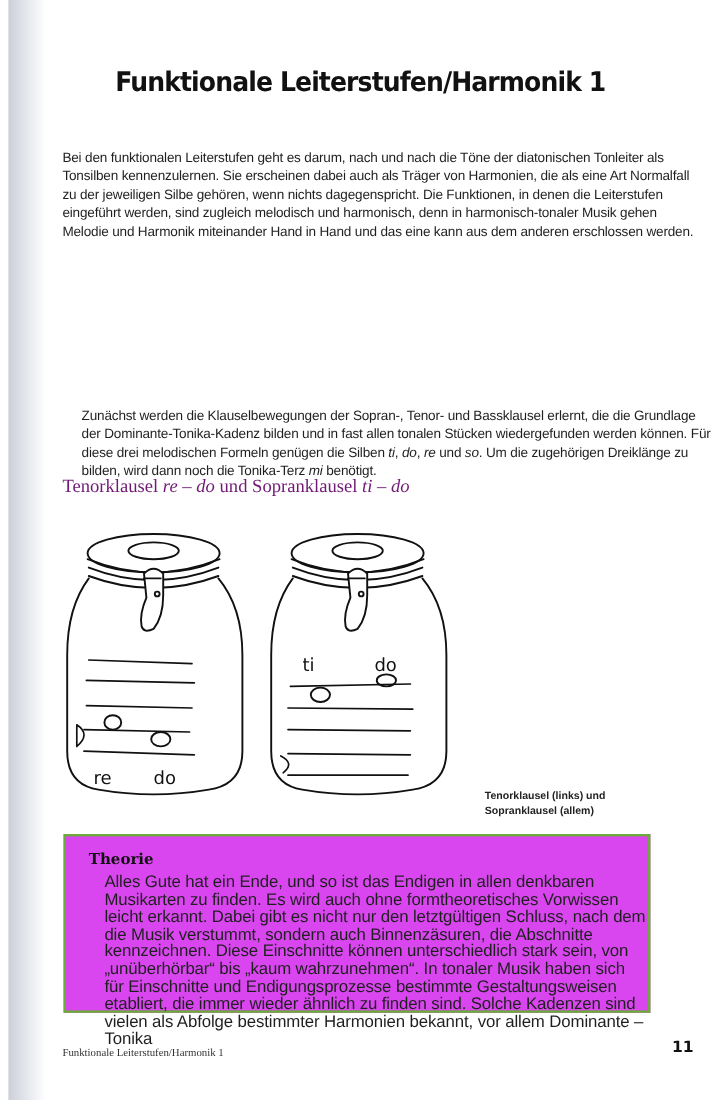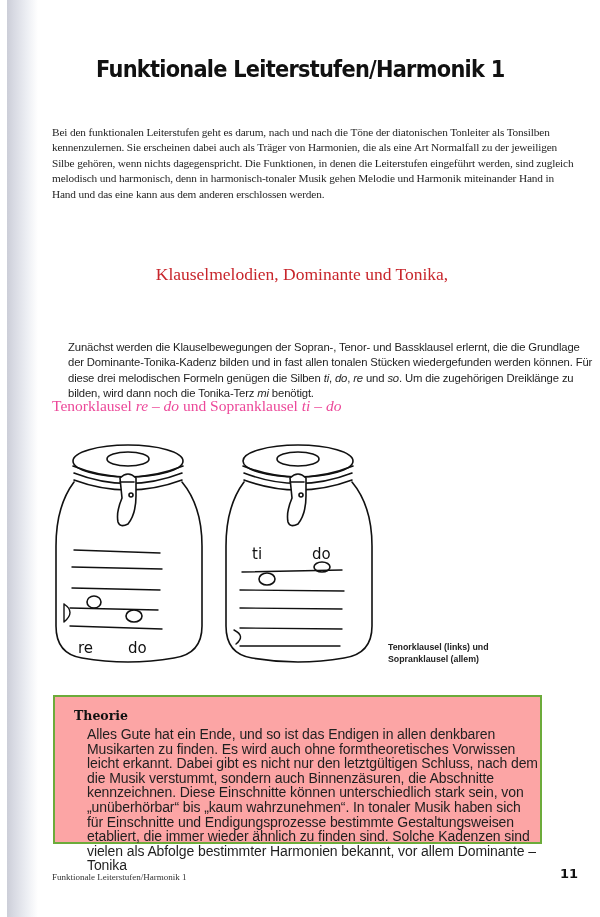--- a/index.html
+++ b/index.html
@@ -18,46 +18,46 @@
     background: #ffffff;
   }
   .title {
     position: absolute; left: 96px; top: 56px; margin: 0;
     font-family: "DejaVu Sans", sans-serif; font-weight: bold;
     font-size: 22.5px; letter-spacing: -0.8px; color: #111;
     transform: scaleX(0.93); transform-origin: left top;
   }
   .intro {
     position: absolute; left: 52px; top: 125px; width: 528px; margin: 0;
-    font-size: 11.3px; line-height: 15.4px; letter-spacing: -0.15px; color: #1f1f1f; font-family: Liberation Serif, serif;
+    font-size: 11.3px; line-height: 15.4px; letter-spacing: -0.15px; color: #1f1f1f;
   }
   .section-heading {
     position: absolute; left: 52px; top: 263px; width: 500px; margin: 0;
     text-align: center; font-family: "Liberation Serif", serif;
     font-size: 17.5px; line-height: 22px; color: #c8262c; font-weight: normal;
   }
   .section-text {
     position: absolute; left: 52px; top: 324px; width: 528px; margin: 16px;
     font-size: 11.3px; line-height: 15.4px; letter-spacing: -0.15px; color: #1f1f1f;
   }
   .sub-heading {
     position: absolute; left: 52px; top: 397px; margin: 0;
-    font-family: "Liberation Serif", serif; font-size: 15.5px; color: #ec4899; font-weight: normal;
+    font-family: "Liberation Serif", serif; font-size: 15.5px; color: #701a75; font-weight: normal;
   }
   .sub-heading i { font-style: italic; }
   .jar { position: absolute; }
   .jar-left { left: 52px; top: 436px; width: 172px; height: 230px; }
   .jar-right { left: 222px; top: 436px; width: 172px; height: 230px; }
   .caption {
-    position: absolute; left: 388px; top: 641px; margin: 0;
+    position: absolute; left: 388px; top: 641px; margin: 16px;
     font-size: 8.8px; line-height: 12px; font-weight: bold; color: #222;
   }
   .theory-box {
     position: absolute; left: 53px; top: 695px; width: 489px; height: 149px;
-    border: 2px solid #6cab3a; background: #fca5a5; box-sizing: border-box;
+    border: 2px solid #6cab3a; background: #d946ef; box-sizing: border-box;
   }
   .theory-title {
     position: absolute; left: 19px; top: 11px; margin: 0;
     font-family: "DejaVu Serif", serif; font-weight: bold; font-size: 12.5px; color: #111;
   }
   .theory-text {
     position: absolute; left: 32px; top: 30px; width: 452px; margin: 0;
     font-size: 14px; line-height: 14.6px; letter-spacing: -0.1px; color: #1f1f1f;
   }
   .footer-title {
@@ -73,21 +73,21 @@
 </head>
 <body>
 
 <div class="page-edge"></div>
 
 <h1 class="title">Funktionale Leiterstufen/Harmonik 1</h1>
 
 <p class="intro">Bei den funktionalen Leiterstufen geht es darum, nach und nach die Töne der diatonischen Tonleiter als Tonsilben kennenzulernen. Sie erscheinen dabei auch als Träger von Harmonien, die als eine Art Normalfall zu der jeweiligen Silbe gehören, wenn nichts dagegenspricht. Die Funktionen, in denen die Leiterstufen eingeführt werden, sind zugleich melodisch und harmonisch, denn in harmonisch-tonaler Musik gehen Melodie und Harmonik miteinander Hand in Hand und das eine kann aus dem anderen erschlossen werden.</p>
 
 <h2 class="section-heading">
-  <span>Klauselmelodien, Dominante und Tonika,</span><br>
+  <br>
 </h2>
 
 <p class="section-text"><span>Zunächst werden die Klauselbewegungen der Sopran-, Tenor- und Bassklausel erlernt, die die Grundlage der Dominante-Tonika-Kadenz bilden und in fast allen tonalen Stücken wiedergefunden werden können. Für diese drei melodischen Formeln genügen die Silben </span><i>ti</i><span>, </span><i>do</i><span>, </span><i>re</i><span> und </span><i>so</i><span>. Um die zugehörigen Dreiklänge zu bilden, wird dann noch die Tonika-Terz </span><i>mi</i><span> benötigt.</span></p>
 
 <h3 class="sub-heading"><span>Tenorklausel </span><i>re – do</i><span> und Sopranklausel </span><i>ti – do</i></h3>
 
 <svg class="jar jar-left" viewBox="0 0 172 230" fill="none" stroke="#111" stroke-width="1.6" stroke-linecap="round">
   <g>
     <ellipse cx="76" cy="25" rx="55" ry="16"></ellipse>
     <ellipse cx="76" cy="23" rx="21" ry="7"></ellipse>

